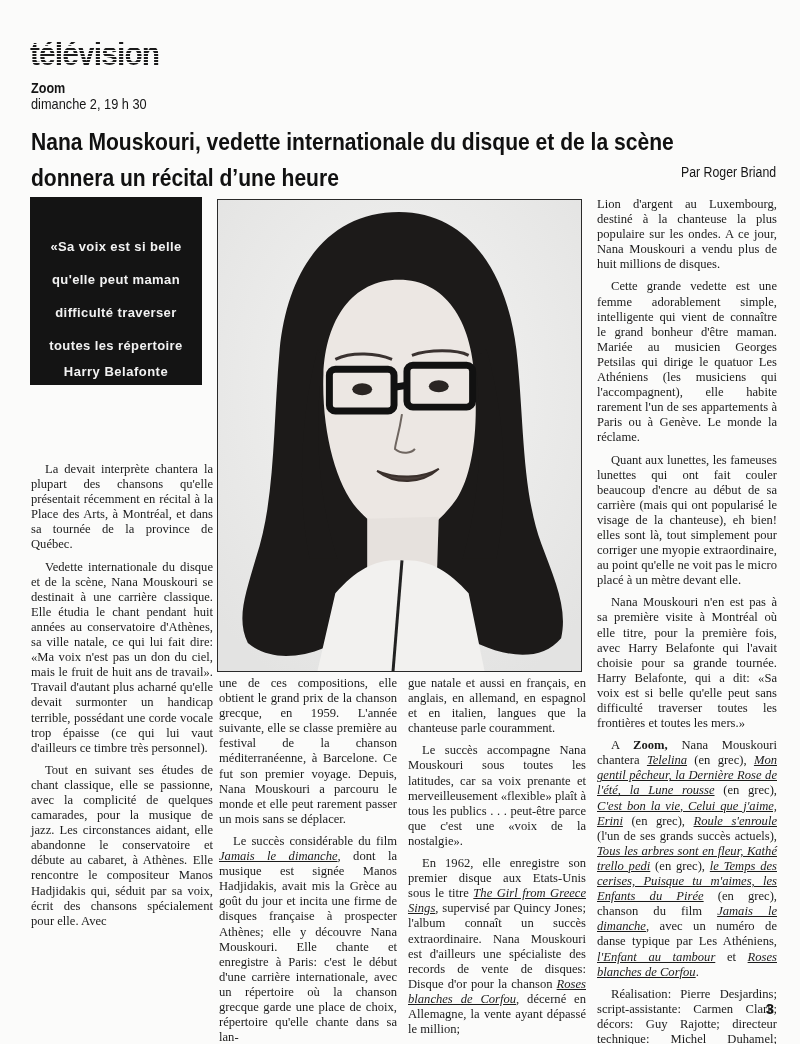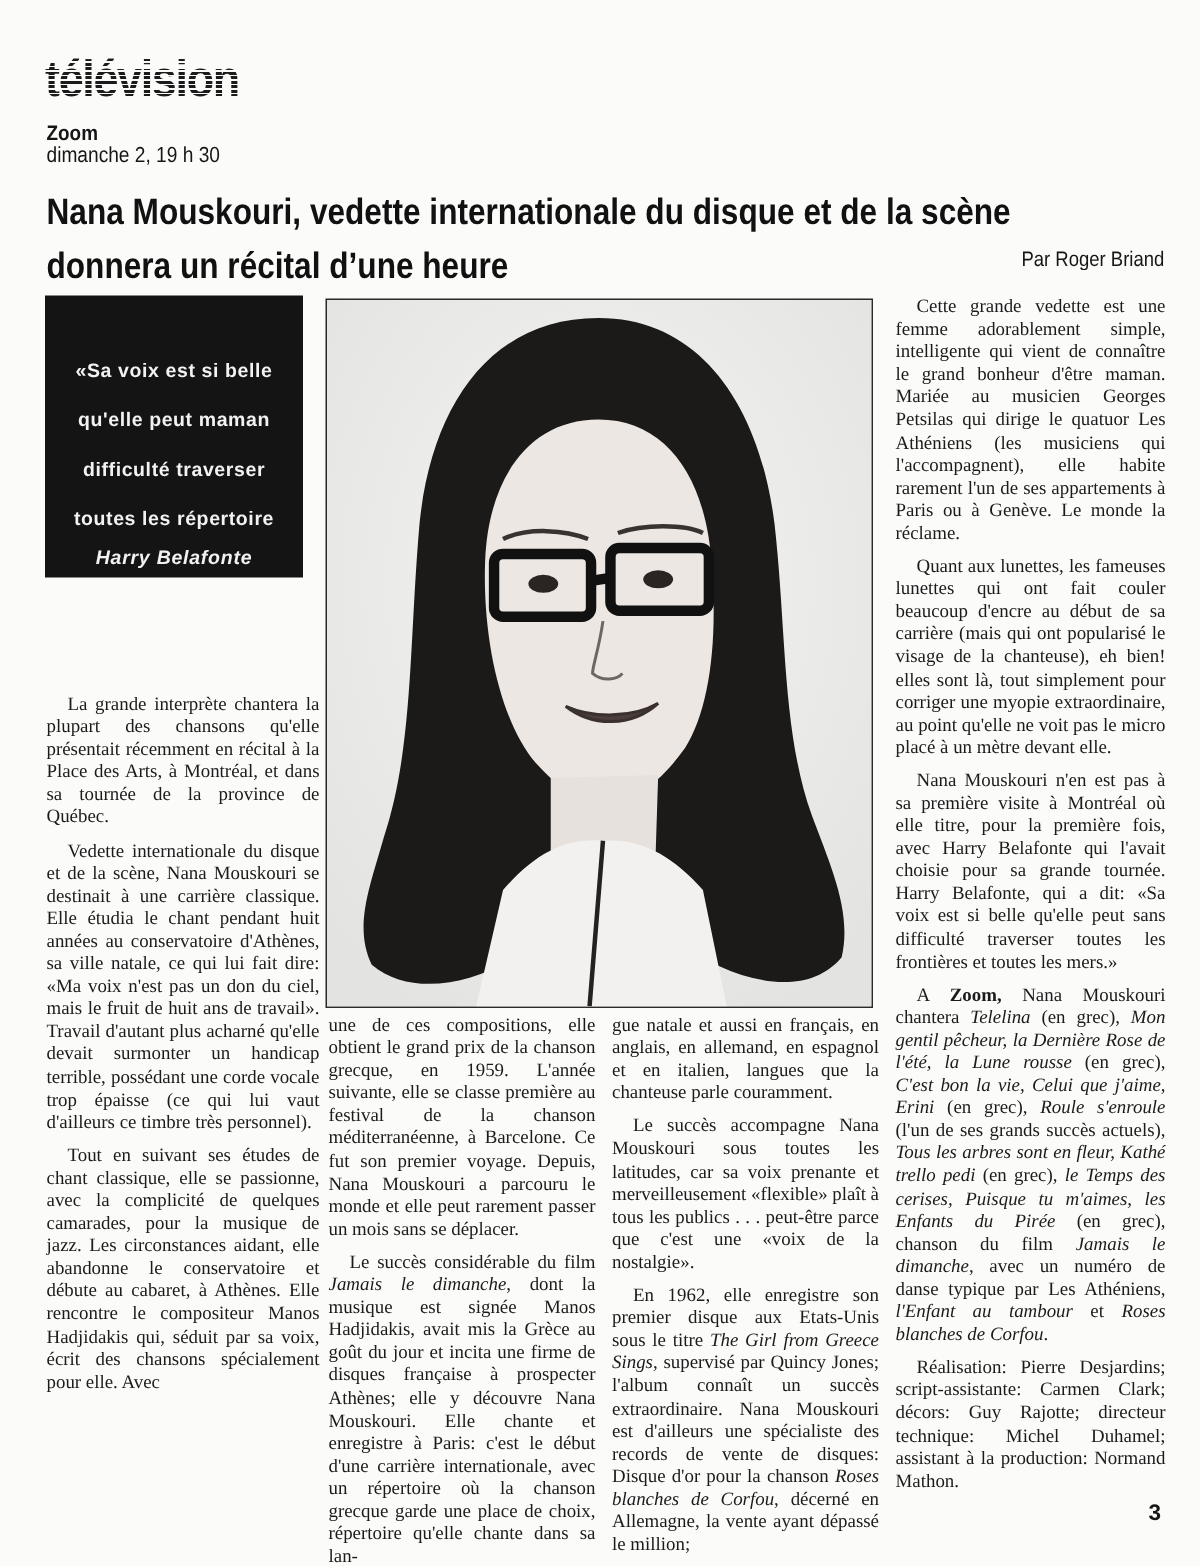--- a/index.html
+++ b/index.html
@@ -42,36 +42,36 @@
     position: absolute; left: 30px; top: 197px; width: 172px; height: 188px;
     background: #141414; color: #f2f2f2;
     font-family: "Liberation Sans", sans-serif; font-weight: 700;
     text-align: center; padding-top: 33px;
   }
   .quote-line {
     display: block; font-size: 13px; line-height: 33px; letter-spacing: 0.4px;
     white-space: nowrap;
   }
   .quote-author {
-    display: block; font-style: italic; font-size: 13px; margin-top: 2px; letter-spacing: 0.5px;
+    display: block; font-size: 13px; margin-top: 2px; letter-spacing: 0.5px;
   }
 
   .photo {
     position: absolute; left: 217px; top: 199px; width: 365px; height: 473px;
     border: 1.5px solid #2a2a2a; background: #f1f1f0; overflow: hidden;
   }
   .photo svg { width: 100%; height: 100%; display: block; }
 
   .col {
     position: absolute; font-size: 12.6px; line-height: 15.1px;
     text-align: justify; hyphens: manual; color: #1b1b1b;
   }
   .col p { text-indent: 14px; margin-bottom: 7px; }
   .col p.cont { text-indent: 0; }
-  .col i { font-style: italic; }
+  .col i { font-style: italic; text-decoration: underline; }
   .col b { font-weight: 700; }
 
   #col1 { left: 31px; top: 462px; width: 182px; }
   #col2 { left: 219px; top: 676px; width: 178px; }
   #col3 { left: 408px; top: 676px; width: 178px; }
   #col4 { left: 597px; top: 197px; width: 180px; }
 
   .page-number {
     position: absolute; right: 26px; top: 1000px;
     font-family: "Liberation Sans", sans-serif; font-weight: 700; font-size: 15px;
@@ -129,34 +129,35 @@
     <ellipse cx="222" cy="187" rx="10" ry="6" fill="#2a2523"></ellipse>
 
     <path d="M118 160 C135 152 160 154 175 160 M195 156 C212 150 240 150 252 156" stroke="#3a3230" stroke-width="3" fill="none"></path>
 
     <path d="M185 215 C182 235 178 245 178 250 C185 256 195 254 198 250" stroke="#6f6660" stroke-width="2" fill="none"></path>
     <path d="M160 272 C178 286 204 286 222 270 C205 280 178 280 160 272 Z" fill="#4a3f3b" stroke="#3a302c" stroke-width="2"></path>
   </svg>
 </div>
 
 <div class="col" id="col1">
-    <p><span>La grande interprète chantera la plupart des chansons qu'elle présentait récemment en récital à la Place des Arts, à Montréal, et dans sa tournée de la province de Québec.</span></p>
+    <p><span>La devait interprète chantera la plupart des chansons qu'elle présentait récemment en récital à la Place des Arts, à Montréal, et dans sa tournée de la province de Québec.</span></p>
     <p><span>Vedette internationale du disque et de la scène, Nana Mouskouri se destinait à une carrière classique. Elle étudia le chant pendant huit années au conservatoire d'Athènes, sa ville natale, ce qui lui fait dire: «Ma voix n'est pas un don du ciel, mais le fruit de huit ans de travail». Travail d'autant plus acharné qu'elle devait surmonter un handicap terrible, possédant une corde vocale trop épaisse (ce qui lui vaut d'ailleurs ce timbre très personnel).</span></p>
     <p><span>Tout en suivant ses études de chant classique, elle se passionne, avec la complicité de quelques camarades, pour la musique de jazz. Les circonstances aidant, elle abandonne le conservatoire et débute au cabaret, à Athènes. Elle rencontre le compositeur Manos Hadjidakis qui, séduit par sa voix, écrit des chansons spécialement pour elle. Avec</span></p>
   </div>
 <div class="col" id="col2">
     <p class="cont"><span>une de ces compositions, elle obtient le grand prix de la chanson grecque, en 1959. L'année suivante, elle se classe première au festival de la chanson méditerranéenne, à Barcelone. Ce fut son premier voyage. Depuis, Nana Mouskouri a parcouru le monde et elle peut rarement passer un mois sans se déplacer.</span></p>
     <p><span>Le succès considérable du film </span><i>Jamais le dimanche</i><span>, dont la musique est signée Manos Hadjidakis, avait mis la Grèce au goût du jour et incita une firme de disques française à prospecter Athènes; elle y découvre Nana Mouskouri. Elle chante et enregistre à Paris: c'est le début d'une carrière internationale, avec un répertoire où la chanson grecque garde une place de choix, répertoire qu'elle chante dans sa lan-</span></p>
   </div>
 <div class="col" id="col3">
     <p class="cont"><span>gue natale et aussi en français, en anglais, en allemand, en espagnol et en italien, langues que la chanteuse parle couramment.</span></p>
     <p><span>Le succès accompagne Nana Mouskouri sous toutes les latitudes, car sa voix prenante et merveilleusement «flexible» plaît à tous les publics . . . peut-être parce que c'est une «voix de la nostalgie».</span></p>
     <p><span>En 1962, elle enregistre son premier disque aux Etats-Unis sous le titre </span><i>The Girl from Greece Sings</i><span>, supervisé par Quincy Jones; l'album connaît un succès extraordinaire. Nana Mouskouri est d'ailleurs une spécialiste des records de vente de disques: Disque d'or pour la chanson </span><i>Roses blanches de Corfou</i><span>, décerné en Allemagne, la vente ayant dépassé le million;</span></p>
   </div>
 <div class="col" id="col4">
+    <p class="cont"><span>Lion d'argent au Luxembourg, destiné à la chanteuse la plus populaire sur les ondes. A ce jour, Nana Mouskouri a vendu plus de huit millions de disques.</span></p>
     <p><span>Cette grande vedette est une femme adorablement simple, intelligente qui vient de connaître le grand bonheur d'être maman. Mariée au musicien Georges Petsilas qui dirige le quatuor Les Athéniens (les musiciens qui l'accompagnent), elle habite rarement l'un de ses appartements à Paris ou à Genève. Le monde la réclame.</span></p>
     <p><span>Quant aux lunettes, les fameuses lunettes qui ont fait couler beaucoup d'encre au début de sa carrière (mais qui ont popularisé le visage de la chanteuse), eh bien! elles sont là, tout simplement pour corriger une myopie extraordinaire, au point qu'elle ne voit pas le micro placé à un mètre devant elle.</span></p>
     <p><span>Nana Mouskouri n'en est pas à sa première visite à Montréal où elle titre, pour la première fois, avec Harry Belafonte qui l'avait choisie pour sa grande tournée. Harry Belafonte, qui a dit: «Sa voix est si belle qu'elle peut sans difficulté traverser toutes les frontières et toutes les mers.»</span></p>
     <p><span>A </span><b>Zoom,</b><span> Nana Mouskouri chantera </span><i>Telelina</i><span> (en grec), </span><i>Mon gentil pêcheur, la Dernière Rose de l'été, la Lune rousse</i><span> (en grec), </span><i>C'est bon la vie, Celui que j'aime, Erini</i><span> (en grec), </span><i>Roule s'enroule</i><span> (l'un de ses grands succès actuels), </span><i>Tous les arbres sont en fleur, Kathé trello pedi</i><span> (en grec), </span><i>le Temps des cerises, Puisque tu m'aimes, les Enfants du Pirée</i><span> (en grec), chanson du film </span><i>Jamais le dimanche</i><span>, avec un numéro de danse typique par Les Athéniens, </span><i>l'Enfant au tambour</i><span> et </span><i>Roses blanches de Corfou</i><span>.</span></p>
     <p><span>Réalisation: Pierre Desjardins; script-assistante: Carmen Clark; décors: Guy Rajotte; directeur technique: Michel Duhamel; assistant à la production: Normand Mathon.</span></p>
   </div>
 
 <div class="page-number">3</div>
 
 </body></html>

